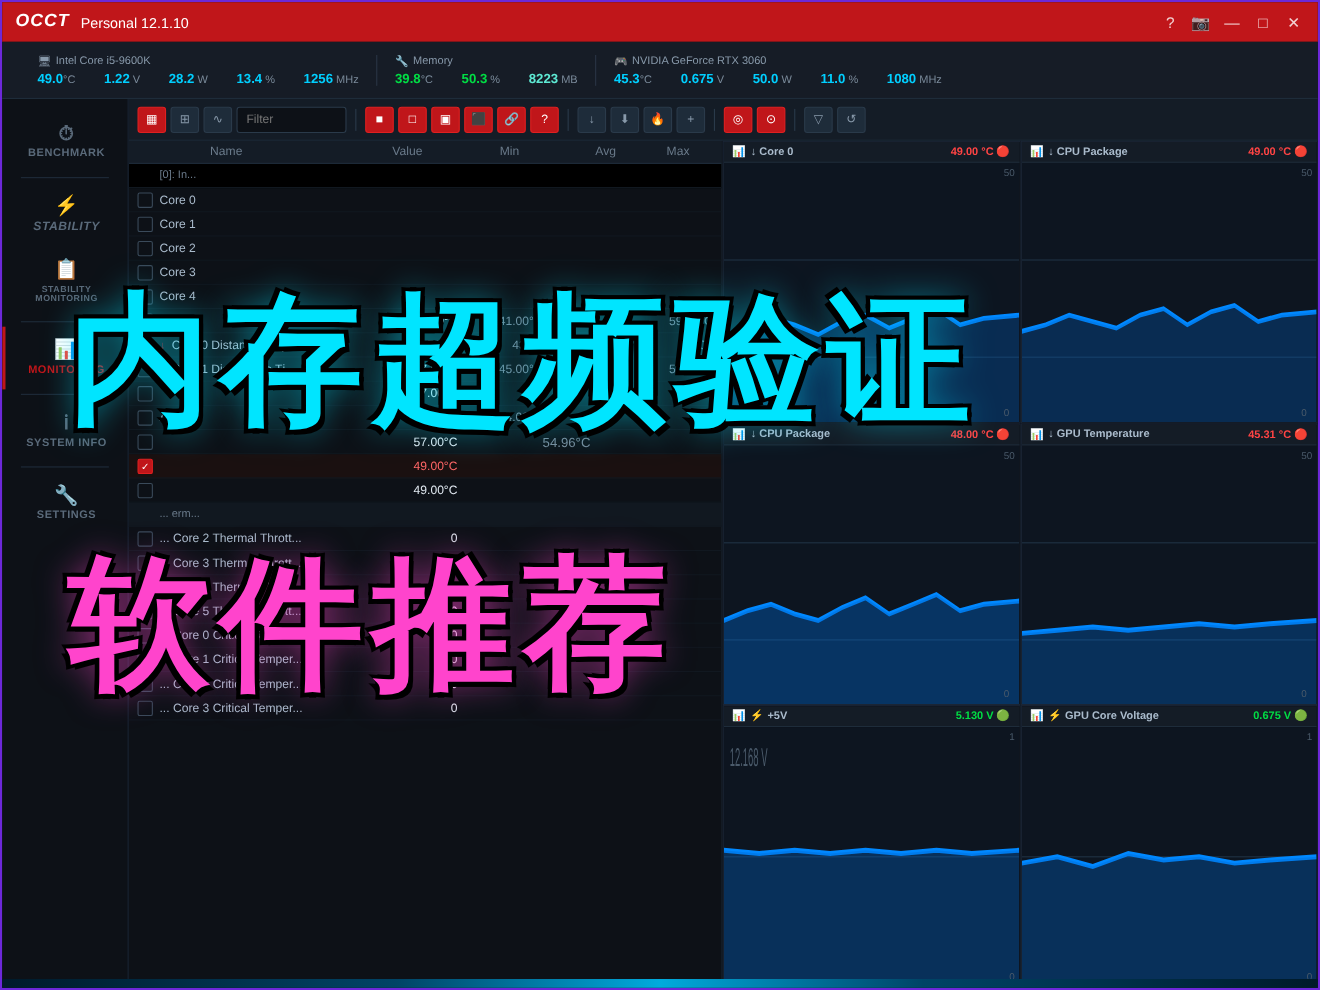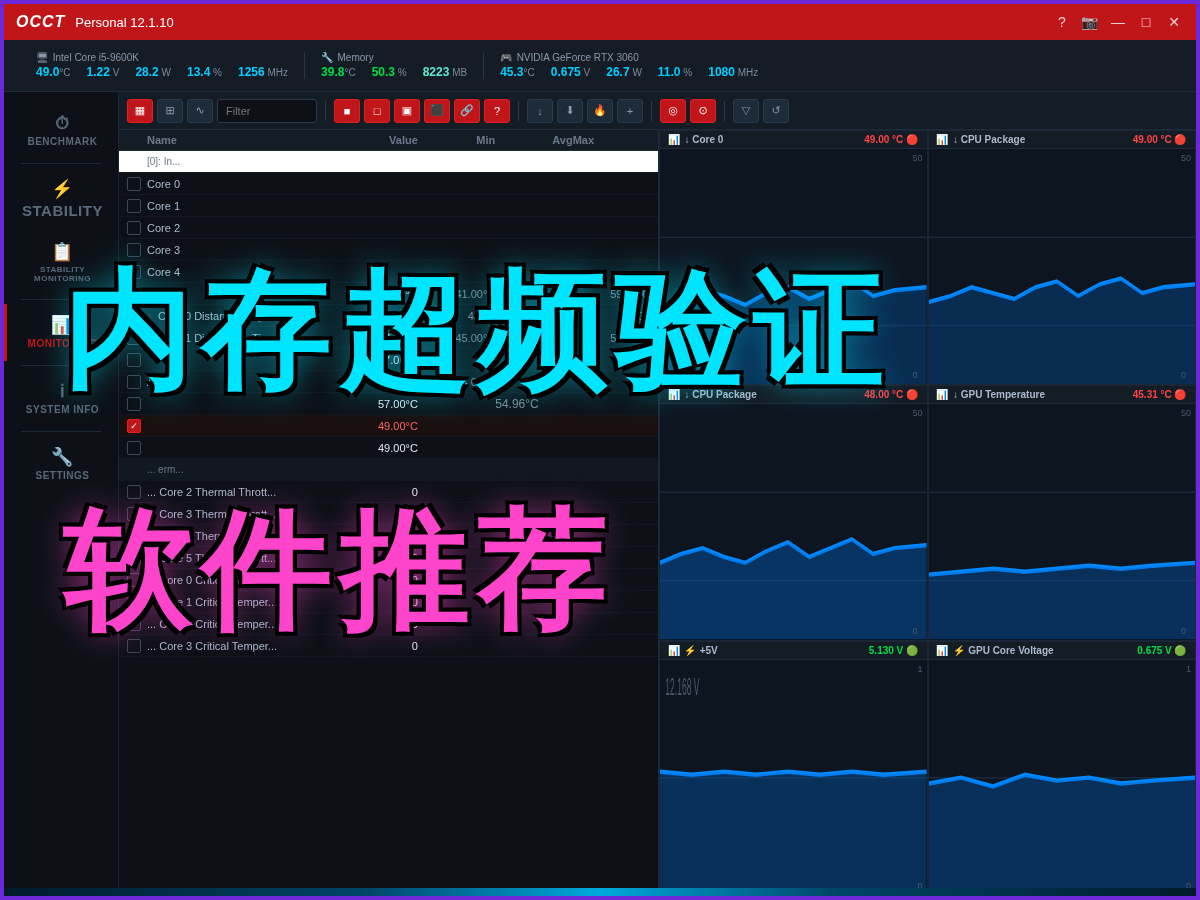--- a/index.html
+++ b/index.html
@@ -10,21 +10,21 @@
       font-family: 'Segoe UI', Arial, sans-serif;
       overflow: hidden;
       position: relative;
     }
 
     
     .app-frame {
       width: 1200px;
       height: 900px;
       background: #0d1117;
-      border: 4px solid #6d28d9;
+      border: 2px solid #6d28d9;
       position: relative;
       display: flex;
       flex-direction: column;
     }
 
     
     .title-bar {
       background: #c0161a;
       height: 36px;
       display: flex;
@@ -81,21 +81,21 @@
     .status-section-title {
       color: #8899aa;
       font-size: 10px;
       display: flex;
       align-items: center;
       gap: 4px;
       margin-bottom: 2px;
     }
     .status-metrics {
       display: flex;
-      gap: 16px;
+      gap: 26px;
       align-items: center;
     }
     .metric {
       color: #e0e8f0;
       font-size: 12px;
       font-weight: 500;
     }
     .metric-value {
       color: #00cfff;
       font-weight: bold;
@@ -230,21 +230,22 @@
     }
     .table-header {
       display: flex;
       background: #141c26;
       padding: 4px 8px;
       border-bottom: 1px solid #1e2c3a;
     }
     .table-col-header {
       color: #6a7a8a;
       font-size: 11px;
-      font-weight: 700;
+      font-weight: 400;
+      margin-left: 46px;
     }
     .col-name { flex: 2.5; }
     .col-val { flex: 1; text-align: right; }
     .col-min { flex: 1; text-align: right; }
     .col-avg { flex: 1; text-align: right; }
     .col-max { flex: 1; text-align: left; }
     .table-body { overflow-y: auto; flex: 1; }
     .table-row {
       display: flex;
       align-items: center;
@@ -440,38 +441,38 @@
       </div>
     </div>
     <div class="status-section">
       <div class="status-section-title">
         <span style="font-size:10px;">🎮</span>
         <span>NVIDIA GeForce RTX 3060</span>
       </div>
       <div class="status-metrics">
         <span class="metric"><span class="metric-value">45.3</span><span class="metric-unit">°C</span></span>
         <span class="metric"><span class="metric-value">0.675</span><span class="metric-unit"> V</span></span>
-        <span class="metric"><span class="metric-value">26.7</span><span class="metric-unit"> W</span></span>
+        <span class="metric"><span class="metric-value">50.0</span><span class="metric-unit"> W</span></span>
         <span class="metric"><span class="metric-value">11.0</span><span class="metric-unit"> %</span></span>
         <span class="metric"><span class="metric-value">1080</span><span class="metric-unit"> MHz</span></span>
       </div>
     </div>
   </div>
 
   <div class="main-content">
 
     <div class="sidebar">
       <div class="sidebar-item">
         <span class="sidebar-icon">⏱</span>
         <span>BENCHMARK</span>
       </div>
       <div class="sidebar-divider"></div>
       <div class="sidebar-item">
         <span class="sidebar-icon">⚡</span>
-        <span style="font-size:15px;">STABILITY</span>
+        <span style="font-size:11px;font-style:italic;">STABILITY</span>
       </div>
       <div class="sidebar-item">
         <span class="sidebar-icon">📋</span>
         <span style="font-size:8px;">STABILITY MONITORING</span>
       </div>
       <div class="sidebar-divider"></div>
       <div class="sidebar-item active">
         <span class="sidebar-icon">📊</span>
         <span>MONITORING</span>
       </div>
@@ -520,21 +521,21 @@
           <div class="table-header">
             <div style="width:20px;flex-shrink:0;"></div>
             <div class="table-col-header col-name">Name</div>
             <div class="table-col-header col-val">Value</div>
             <div class="table-col-header col-min">Min</div>
             <div class="table-col-header col-avg">Avg</div>
             <div class="table-col-header col-max">Max</div>
           </div>
           <div class="table-body">
 
-            <div class="table-row" style="background:#ffffff;">
+            <div class="table-row" style="background:#000000;">
               <div style="width:20px;flex-shrink:0;"></div>
               <div class="row-name group">[0]: In...</div>
               <div class="row-val"></div>
               <div class="row-min"></div>
               <div class="row-avg"></div>
               <div class="row-max"></div>
             </div>
             <div class="table-row">
               <div class="row-check"></div>
               <div class="row-name">Core 0</div>

